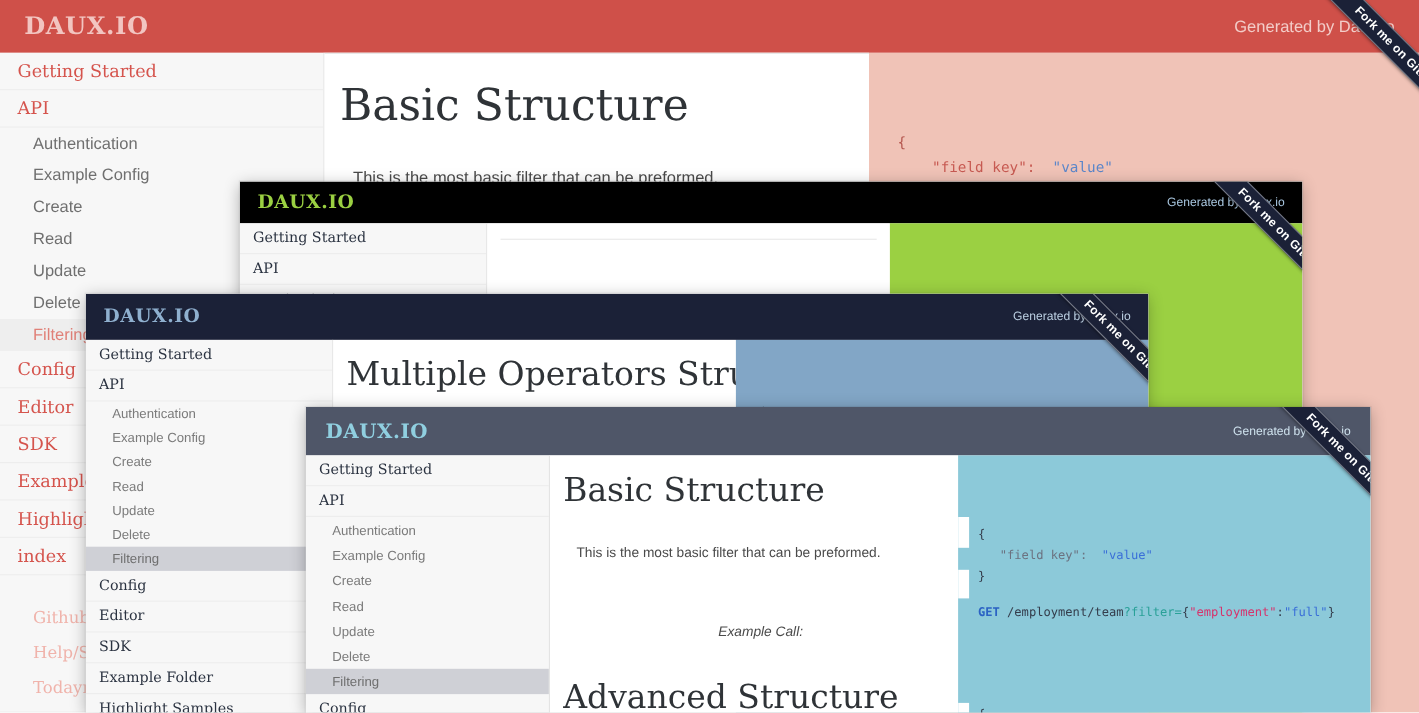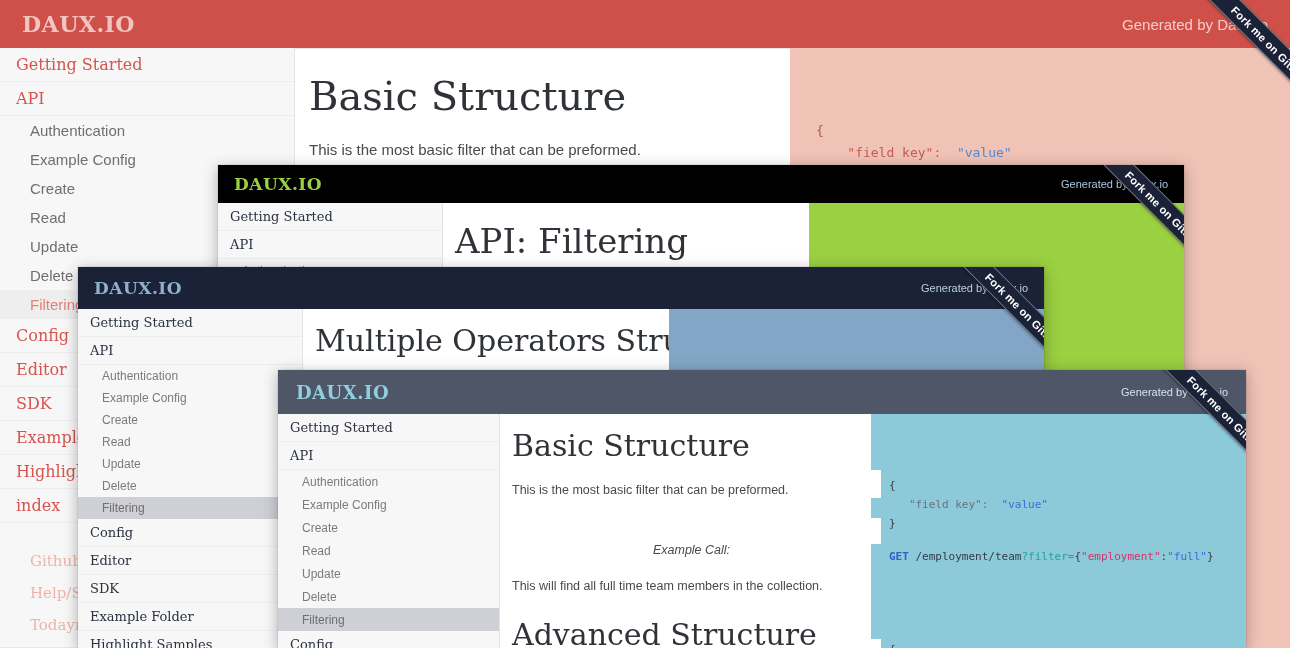--- a/index.html
+++ b/index.html
@@ -76,21 +76,21 @@
   .doc-h1 {
     font-family: "DejaVu Serif", "Liberation Serif", serif;
     font-weight: normal;
     color: #2f3337;
     margin: 0;
     white-space: nowrap;
   }
   .doc-p {
     font-family: "Liberation Sans", sans-serif;
     color: #4a4a4a;
-    margin: 0;
+    margin: 12px;
   }
   .doc-em { font-style: italic; text-align: center; }
   .rule { height:1px; background:#e8e8e8; }
 
   
   .codecol {
     flex: 0 0 auto;
     position: relative;
     overflow: hidden;
     font-family: "DejaVu Sans Mono", "Liberation Mono", monospace;
@@ -264,21 +264,20 @@
         <div class="nav-item sub">Delete</div>
         <div class="nav-item sub nav-group-end">Filtering</div>
         <div class="nav-item">Config</div>
         <div class="nav-item">Editor</div>
         <div class="nav-item">SDK</div>
         <div class="nav-item">Example Folder</div>
         <div class="nav-item">Highlight Samples</div>
         <div class="nav-item">index</div>
       </div>
       <div class="content">
-        <h1 class="doc-h1">API: Filtering</h1>
         <div class="rule" style="margin:14px 12px 0 12px;"></div>
       </div>
       <div class="codecol"></div>
     </div>
     <div class="fork">
       <div class="band">Fork me on GitHub</div>
     </div>
   </div>
 
   <div class="win" id="win3">
@@ -333,21 +332,20 @@
         <div class="nav-item sub">Update</div>
         <div class="nav-item sub">Delete</div>
         <div class="nav-item sub active nav-group-end">Filtering</div>
         <div class="nav-item">Config</div>
 
       </div>
       <div class="content">
         <h1 class="doc-h1">Basic Structure</h1>
         <p class="doc-p" style="padding-top:20px;">This is the most basic filter that can be preformed.</p>
         <p class="doc-p doc-em" style="padding-top:46px;">Example Call:</p>
-        <p class="doc-p" style="padding-top:22px;">This will find all full time team members in the collection.</p>
         <h1 class="doc-h1" style="padding-top:24px;">Advanced Structure</h1>
 
       </div>
       <div class="codecol">
         <div class="tab-stub" style="top:56px; height:28px;"></div>
         <div class="tab-stub" style="top:104px; height:26px;"></div>
         <div class="tab-stub" style="top:225px; height:30px;"></div>
         <div class="code-block" style="padding:62px 0 0 18px;"><span class="t-punc">{</span>
    <span class="t-key">"field key":</span>  <span class="t-str">"value"</span>
 <span class="t-punc">}</span></div>

